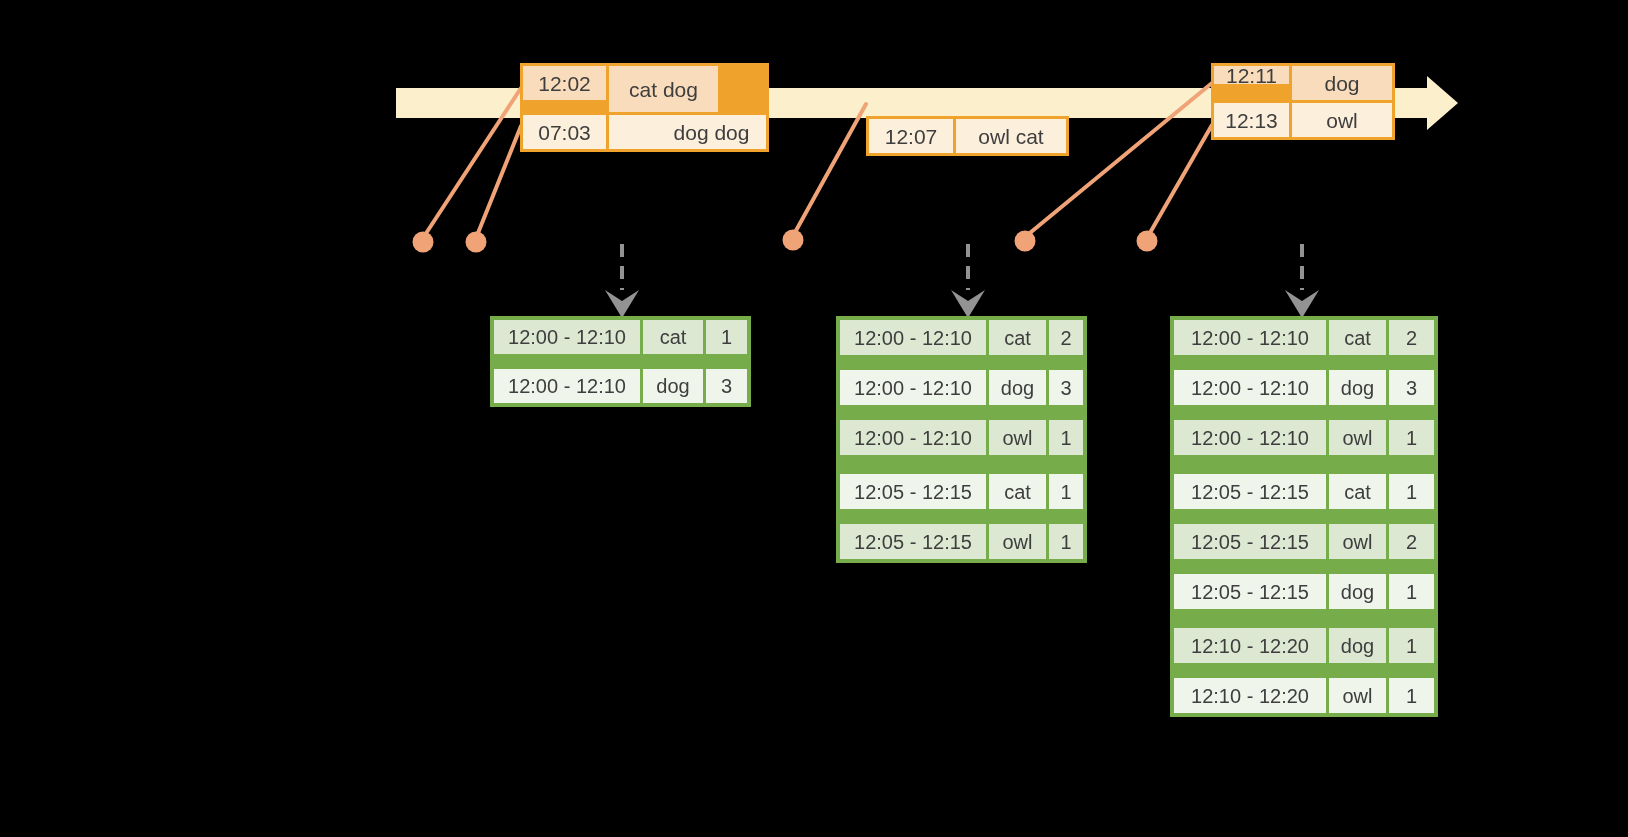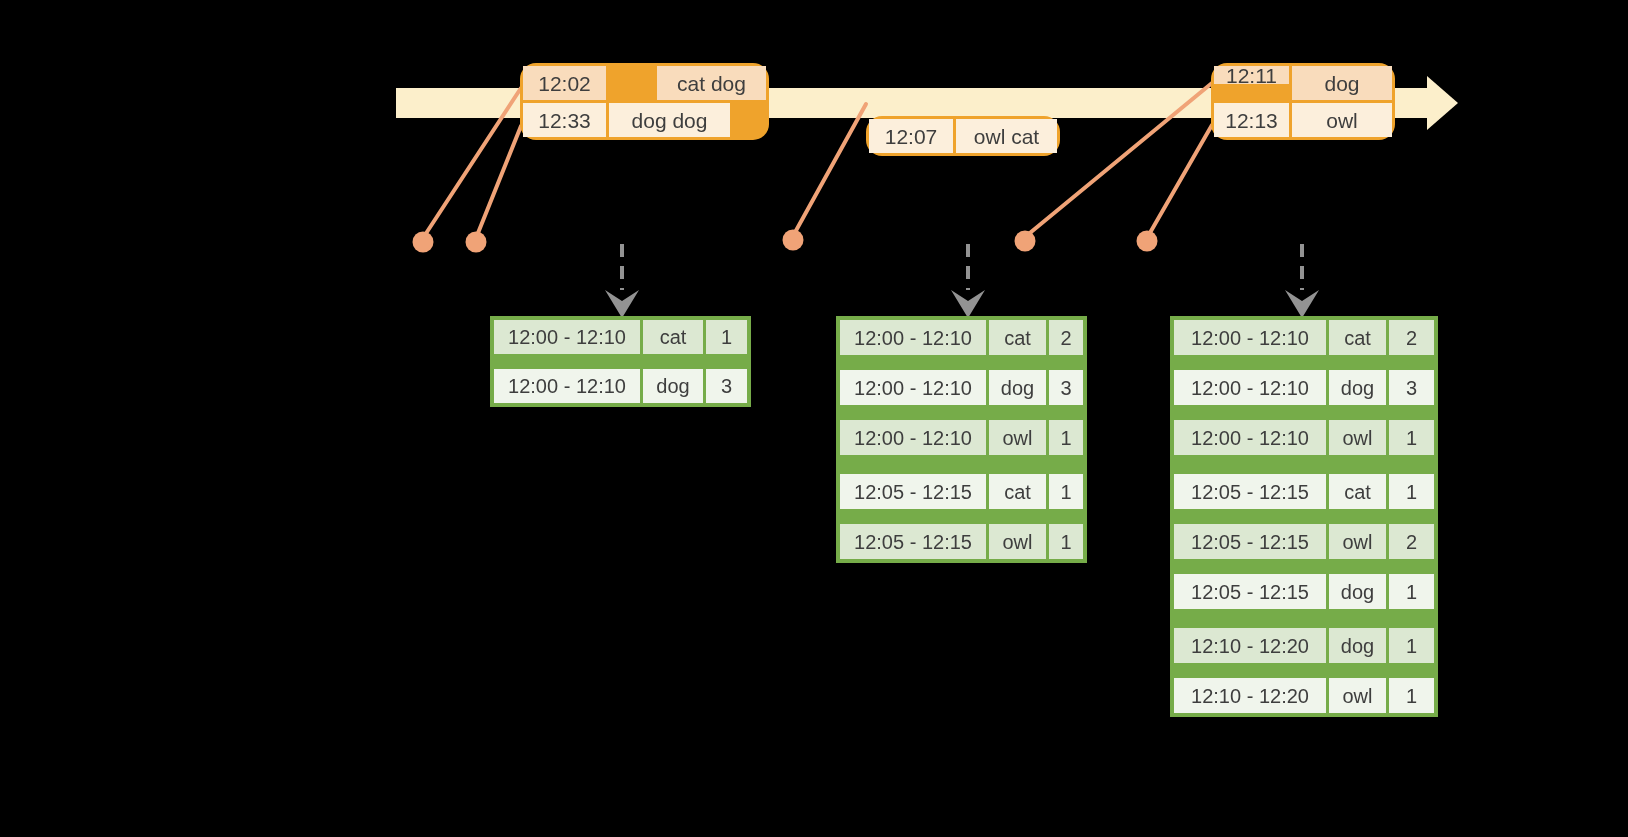--- a/index.html
+++ b/index.html
@@ -16,21 +16,21 @@
     --text:#3E3E3E;
   }
   html,body{margin:0;padding:0;background:var(--bg);}
   .canvas{
     position:relative;width:1628px;height:837px;background:var(--bg);
     overflow:hidden;font-family:"Liberation Sans","DejaVu Sans",sans-serif;
   }
   .overlay{position:absolute;left:0;top:0;z-index:1;pointer-events:none;}
   .event-table{
     position:absolute;z-index:2;display:flex;flex-direction:column;
-    gap:3px;padding:3px;background:var(--event-border);border-radius:16px;
+    gap:3px;padding:3px;background:var(--event-border);
   }
   .event-row{display:flex;gap:3px;}
   .result-table{
     position:absolute;z-index:2;display:flex;flex-direction:column;
     gap:15px;padding:4px;background:var(--result-border);
   }
   .result-row{display:flex;gap:3px;}
   .group-break{margin-top:4px;}
   .cell{
     display:flex;align-items:center;justify-content:center;
@@ -71,31 +71,31 @@
       <line x1="968" y1="244" x2="968" y2="290" style="stroke:var(--arrow-gray);stroke-width:4;stroke-dasharray:13 9"></line>
       <path d="M951,290 L968,318 L985,290 L968,301 Z" style="fill:var(--arrow-gray)"></path>
       <line x1="1302" y1="244" x2="1302" y2="290" style="stroke:var(--arrow-gray);stroke-width:4;stroke-dasharray:13 9"></line>
       <path d="M1285,290 L1302,318 L1319,290 L1302,301 Z" style="fill:var(--arrow-gray)"></path>
     </g>
   </svg>
 
   <div class="event-table" id="event-table-0" style="left: 520px; top: 63px;">
       <div class="event-row">
         <div class="cell" style="width: 83px; height: 34px; background: var(--event-row-dark);">12:02</div>
-        <div class="cell" style="width: 109px; height: 34px; background: var(--event-row-dark); margin-left: 48px;">cat dog</div>
+        <div class="cell" style="width: 109px; height: 46px; background: var(--event-row-dark);">cat dog</div>
       </div>
       <div class="event-row">
-        <div class="cell" style="width: 83px; height: 34px; background: var(--event-row-light);">12:33</div>
-        <div class="cell" style="width: 121px; height: 34px; background: var(--event-row-light);">dog dog</div>
+        <div class="cell" style="width: 83px; height: 34px; background: var(--event-row-light);">07:03</div>
+        <div class="cell" style="width: 109px; height: 34px; background: var(--event-row-light); padding-left: 48px;">dog dog</div>
       </div>
     </div>
   <div class="event-table" id="event-table-1" style="left: 866px; top: 85px; margin-top: 31px;">
       <div class="event-row">
         <div class="cell" style="width: 84px; height: 34px; background: var(--event-row-light);">12:07</div>
-        <div class="cell" style="width: 101px; height: 34px; background: var(--event-row-light);">owl cat</div>
+        <div class="cell" style="width: 110px; height: 34px; background: var(--event-row-light);">owl cat</div>
       </div>
     </div>
   <div class="event-table" id="event-table-2" style="left: 1211px; top: 63px;">
       <div class="event-row">
         <div class="cell" style="width: 75px; height: 18px; background: var(--event-row-dark);">12:11</div>
         <div class="cell" style="width: 100px; height: 34px; background: var(--event-row-dark);">dog</div>
       </div>
       <div class="event-row">
         <div class="cell" style="width: 75px; height: 34px; background: var(--event-row-light);">12:13</div>
         <div class="cell" style="width: 100px; height: 34px; background: var(--event-row-light);">owl</div>

